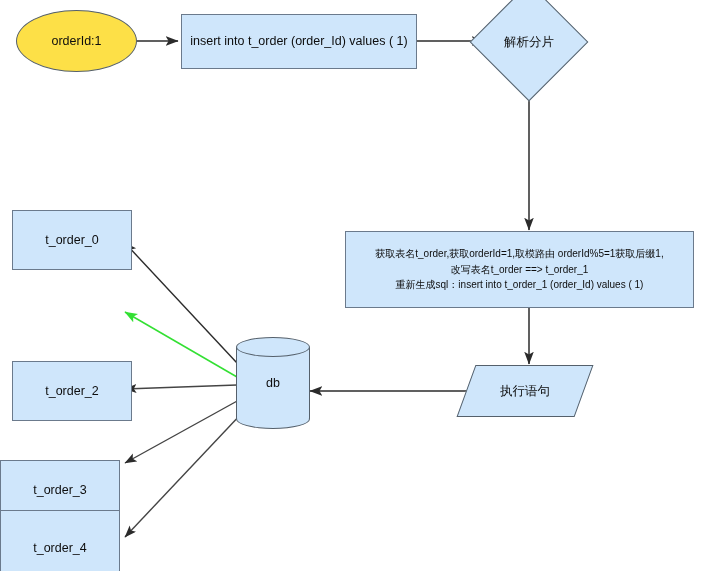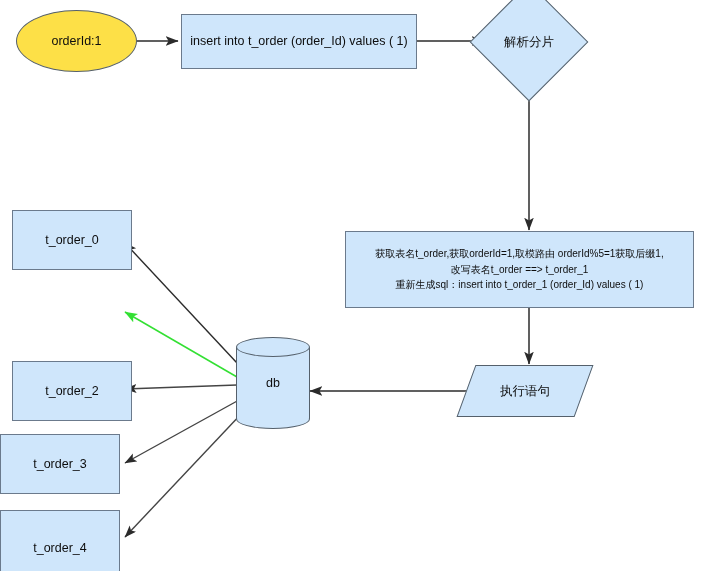--- a/index.html
+++ b/index.html
@@ -215,20 +215,20 @@
     <div class="para-shape"></div>
     <span class="para-label">执行语句</span>
   </div>
 
   <div class="node rect" style="left:12px; top:210px; width:120px; height:60px;">
     <span class="rect-text">t_order_0</span>
   </div>
   <div class="node rect" style="left:12px; top:361px; width:120px; height:60px;">
     <span class="rect-text">t_order_2</span>
   </div>
-  <div class="node rect" style="left:0px; top:434px; width:120px; height:60px;">
+  <div class="node rect" style="left:0px; top:460px; width:120px; height:60px;">
     <span class="rect-text">t_order_3</span>
   </div>
   <div class="node rect" style="left:0px; top:510px; width:120px; height:76px;">
     <span class="rect-text">t_order_4</span>
   </div>
 
 </div>
 
 </body></html>

